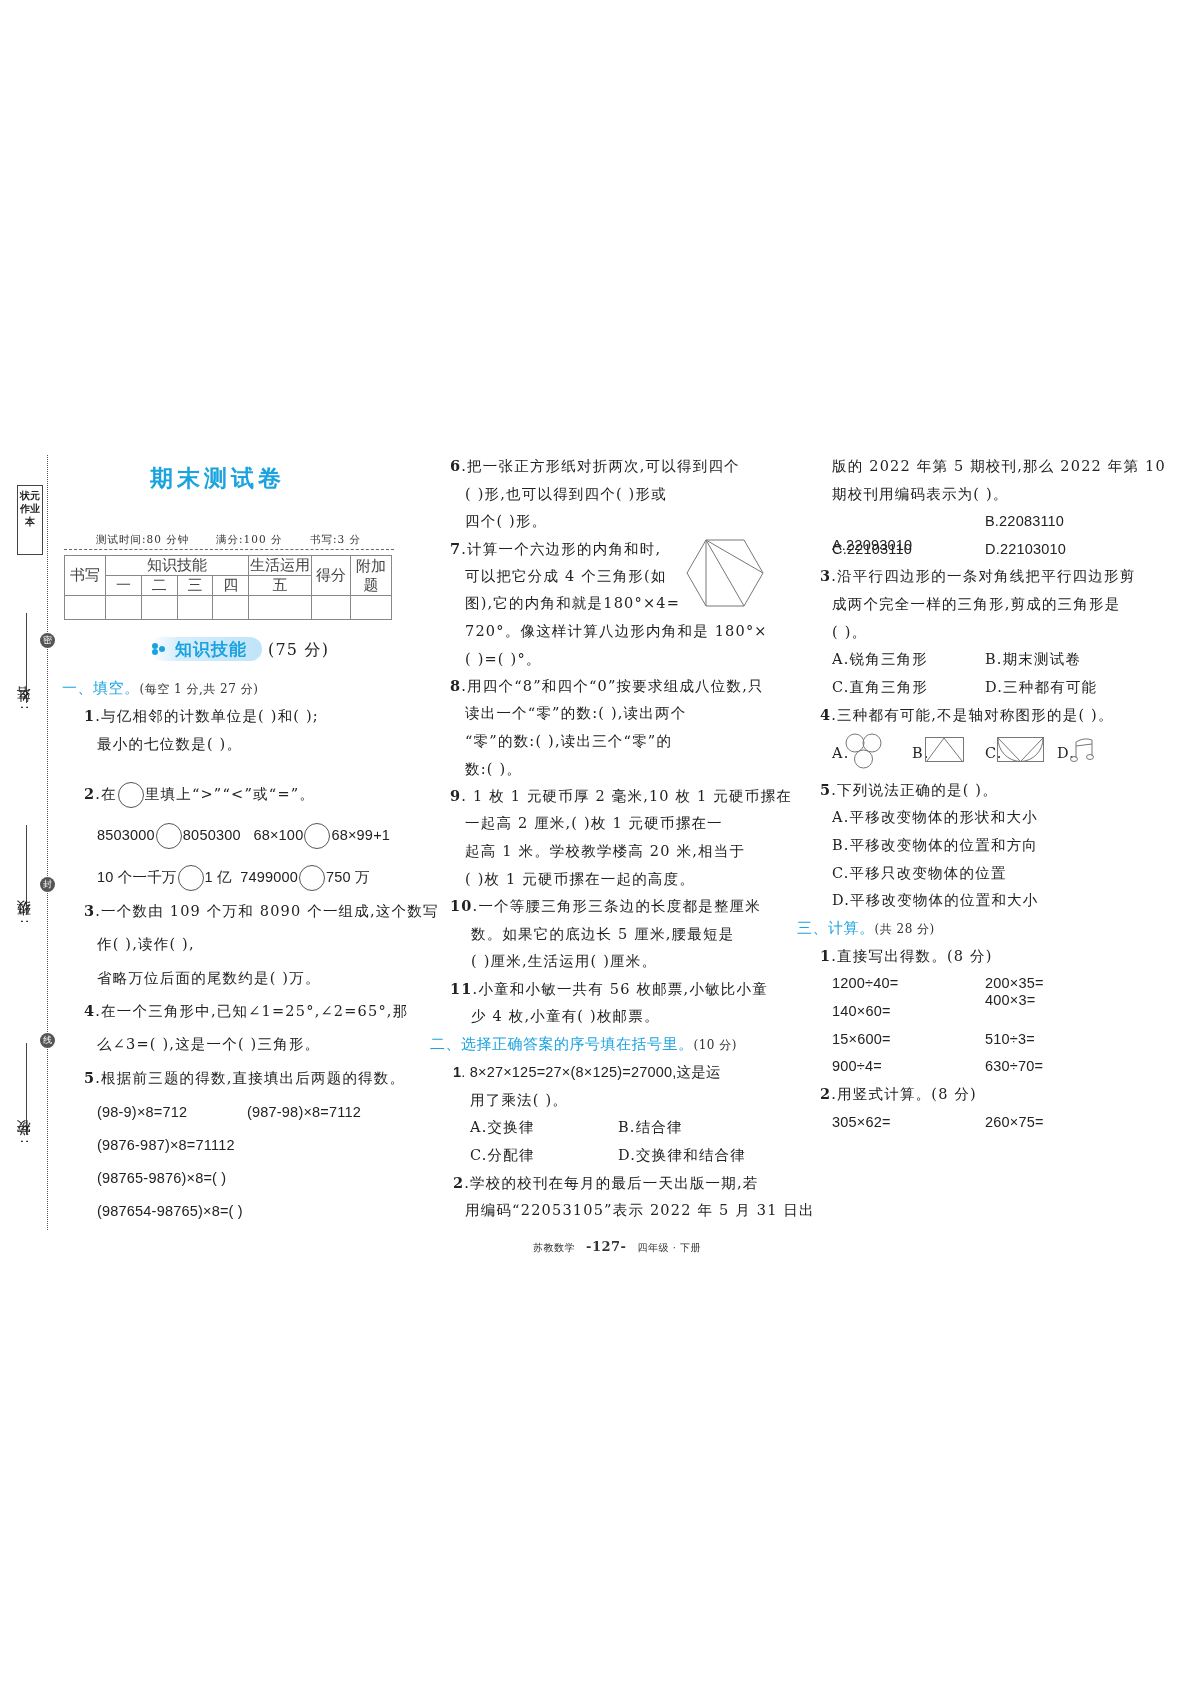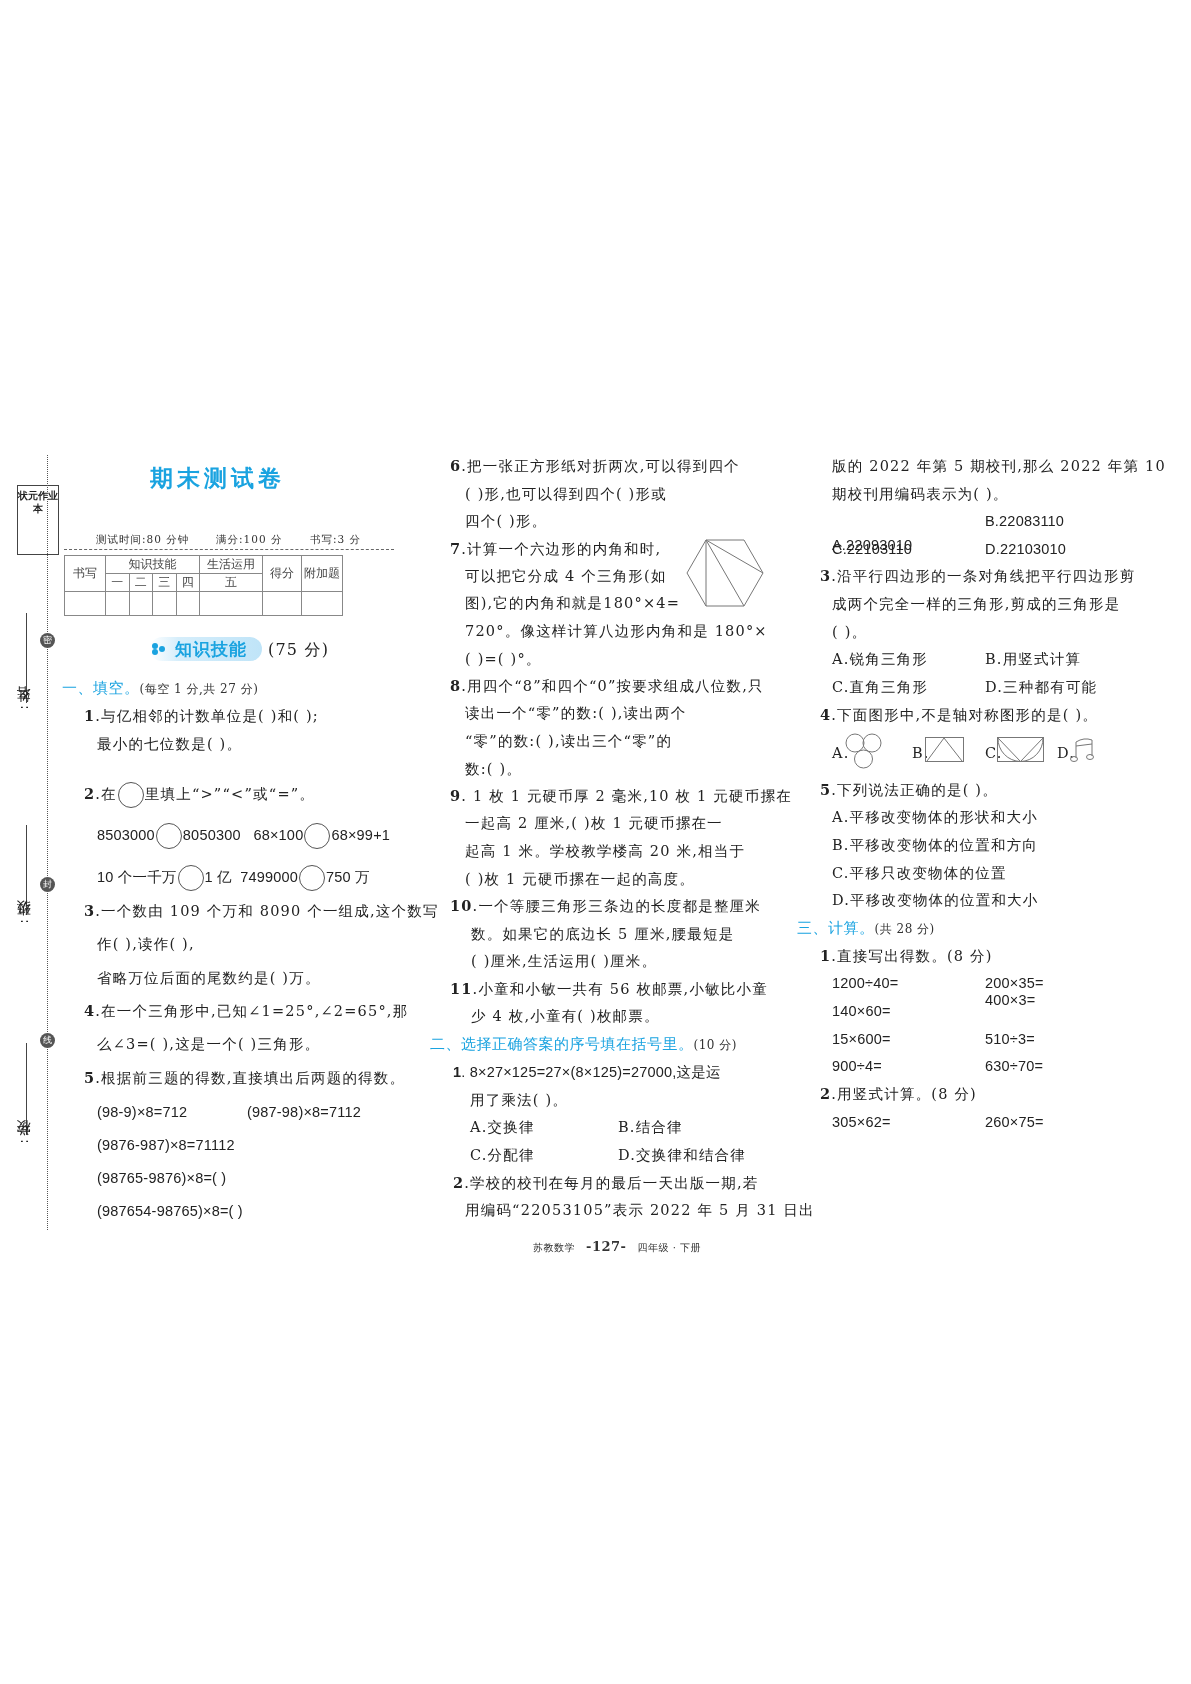--- a/index.html
+++ b/index.html
@@ -9,25 +9,25 @@
   .num{font-family:"Liberation Sans","DejaVu Sans",sans-serif;letter-spacing:0.2px;}
   .qn{font-weight:bold;}
   .sec{font-family:"DejaVu Sans","Liberation Sans",sans-serif;font-size:15px;color:#1aa3e0;letter-spacing:0.5px;}
   .sec small{font-family:"DejaVu Serif",serif;font-size:12px;color:#333;}
   .circ{display:inline-block;width:24px;height:24px;border:1px solid #555;border-radius:50%;vertical-align:middle;margin:0 1px;}
   
   .dotline{position:absolute;left:47px;top:455px;height:775px;border-left:1.5px dotted #555;}
   .seal{position:absolute;left:40px;width:15px;height:15px;border-radius:50%;background:#555;color:#fff;font-size:9px;text-align:center;line-height:15px;font-family:"DejaVu Sans",sans-serif;}
   .vlabel{position:absolute;left:14px;font-family:"DejaVu Sans",sans-serif;font-size:14px;writing-mode:vertical-rl;transform:rotate(180deg);letter-spacing:2px;}
   .vline{position:absolute;left:26px;border-left:1px solid #444;}
-  .brand{position:absolute;left:17px;top:485px;width:42px;height:70px;border:1px solid #444;font-size:10px;line-height:13px;text-align:center;font-family:"DejaVu Serif",serif;font-weight:bold;padding-top:3px;box-sizing:border-box;}
+  .brand{position:absolute;left:17px;top:485px;width:26px;height:70px;border:1px solid #444;font-size:10px;line-height:13px;text-align:center;font-family:"DejaVu Serif",serif;font-weight:bold;padding-top:3px;box-sizing:border-box;}
   .title{position:absolute;left:150px;top:463px;font-size:23px;font-weight:bold;color:#1aa3e0;letter-spacing:4px;font-family:"DejaVu Serif",serif;}
   .meta{position:absolute;top:533px;font-size:10.5px;letter-spacing:1px;color:#333;}
   .dashsep{position:absolute;left:64px;top:549px;width:330px;border-top:1px dashed #666;}
-  table.score{position:absolute;left:64px;top:555px;width:279px;border-collapse:collapse;font-family:"DejaVu Sans",sans-serif;font-size:12px;color:#444;}
+  table.score{position:absolute;left:64px;top:555px;width:328px;border-collapse:collapse;font-family:"DejaVu Sans",sans-serif;font-size:15px;color:#444;}
   table.score td{border:1px solid #888;text-align:center;height:17px;padding:0;}
   table.score{border:1.5px solid #333;}
   .pill{position:absolute;left:150px;top:637px;width:112px;height:24px;border-radius:12px;background:linear-gradient(90deg,#ffffff 0%,#d6eefb 25%,#bfe4f8 100%);}
   .pilltext{position:absolute;left:175px;top:637px;font-family:"DejaVu Sans",sans-serif;font-weight:bold;font-size:17px;color:#1aa3e0;letter-spacing:1px;line-height:24px;}
   .pillicon{position:absolute;left:152px;top:643px;width:14px;height:12px;}
   .pillicon i{position:absolute;width:6px;height:6px;border-radius:50%;background:#1aa3e0;}
   .footer{position:absolute;top:1239px;left:533px;font-size:10px;font-family:"DejaVu Sans",sans-serif;color:#333;letter-spacing:0.5px;}
   .footer b{font-family:"DejaVu Serif",serif;font-size:13px;}
 </style>
 </head>
@@ -163,25 +163,25 @@
 <div class="t" style="left:832px;top:485px">期校刊用编码表示为(          )。</div>
 <div class="t num" style="left:832px;top:536px">A.22093010</div>
 <div class="t num" style="left:985px;top:512px">B.22083110</div>
 <div class="t num" style="left:832px;top:540px">C.22103110</div>
 <div class="t num" style="left:985px;top:540px">D.22103010</div>
 
 <div class="t" style="left:820px;top:567px"><span class="qn">3</span><span>.沿平行四边形的一条对角线把平行四边形剪</span></div>
 <div class="t" style="left:832px;top:595px">成两个完全一样的三角形,剪成的三角形是</div>
 <div class="t" style="left:832px;top:623px">(          )。</div>
 <div class="t" style="left:832px;top:650px">A.锐角三角形</div>
-<div class="t" style="left:985px;top:650px">B.用竖式计算</div>
+<div class="t" style="left:985px;top:650px">B.期末测试卷</div>
 <div class="t" style="left:832px;top:678px">C.直角三角形</div>
 <div class="t" style="left:985px;top:678px">D.三种都有可能</div>
 
-<div class="t" style="left:820px;top:706px"><span class="qn">4</span><span>.下面图形中,不是轴对称图形的是(          )。</span></div>
+<div class="t" style="left:820px;top:706px"><span class="qn">4</span><span>.三种都有可能,不是轴对称图形的是(          )。</span></div>
 <div class="t" style="left:832px;top:744px">A.</div>
 <svg class="abs" style="left:845px;top:733px" width="40" height="38">
   <circle cx="10" cy="10" r="9" fill="none" stroke="#777"></circle>
     <circle cx="27" cy="10" r="9" fill="none" stroke="#777"></circle>
     <circle cx="18.5" cy="26" r="9" fill="none" stroke="#777"></circle>
 </svg>
 <div class="t" style="left:912px;top:744px">B.</div>
 <svg class="abs" style="left:925px;top:737px" width="40" height="26">
   <rect x="0.5" y="0.5" width="38" height="24" fill="none" stroke="#777"></rect>
     <polyline points="2,24 19,1 37,24" fill="none" stroke="#777"></polyline>

